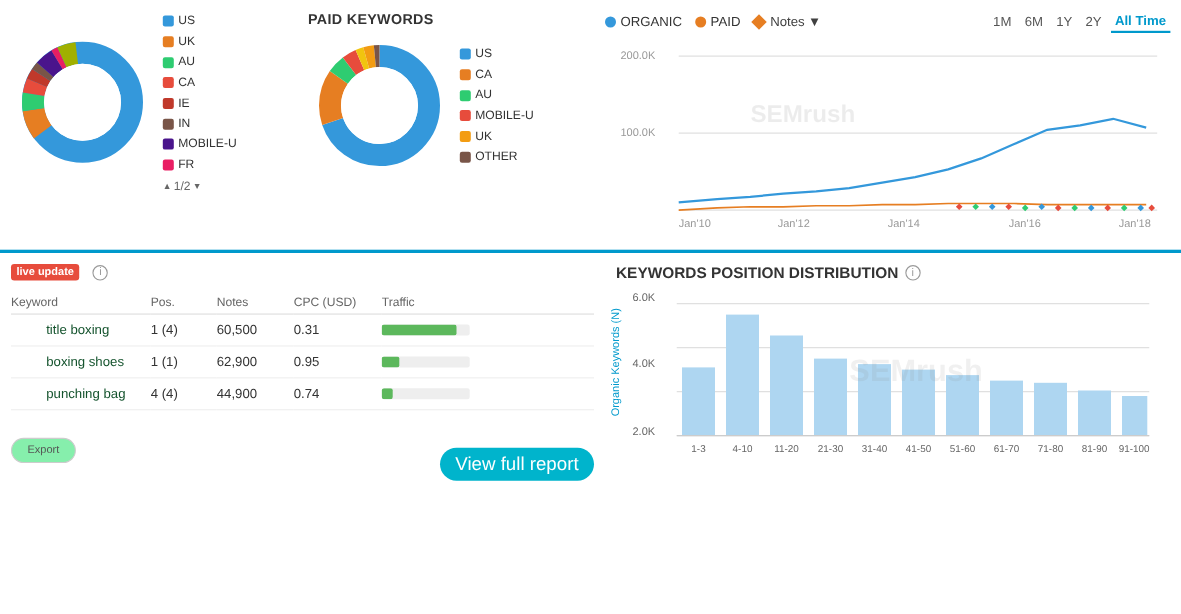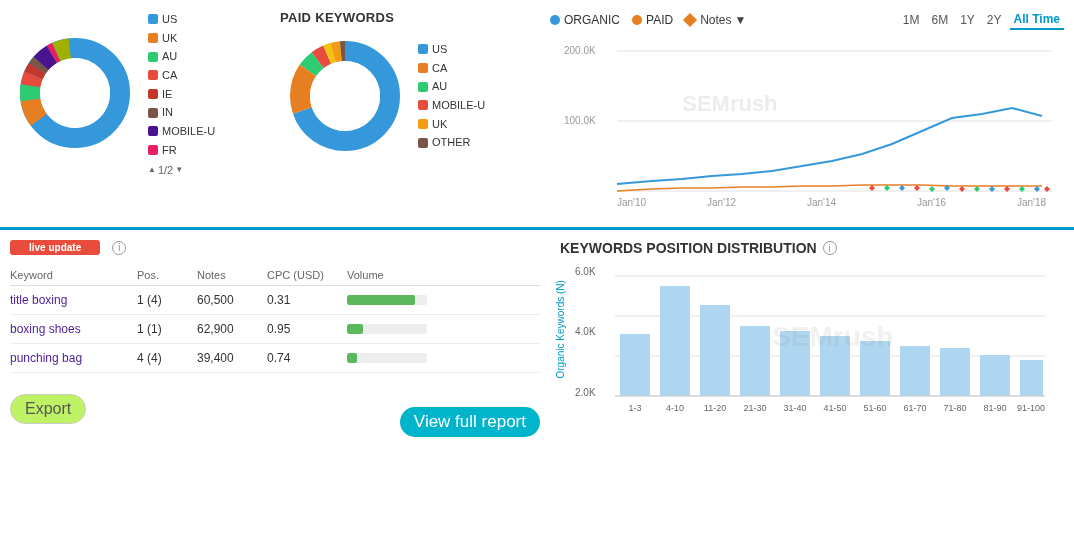--- a/index.html
+++ b/index.html
@@ -139,21 +139,21 @@
     }
 
     .position-dist-panel {
       flex: 1;
     }
 
     .live-update-badge {
       background: #e74c3c;
       color: #fff;
       font-size: 10px;
-      padding: 2px 19px;
+      padding: 2px 5px;
       border-radius: 3px;
       margin-right: 6px;
       font-weight: bold;
     }
 
     .section-header {
       display: flex;
       align-items: center;
       margin-bottom: 10px;
     }
@@ -193,45 +193,46 @@
     }
 
     .keywords-table td {
       padding: 7px 6px 7px 0;
       border-bottom: 1px solid #eee;
       font-size: 12px;
       vertical-align: middle;
     }
 
     .keyword-link {
-      color: #4c1d95;
+      color: #14532d;
       text-decoration: none;
       cursor: pointer;
+      margin-left: 32px;
     }
 
     .traffic-bar-container {
       width: 80px;
       height: 10px;
       background: #eee;
       border-radius: 2px;
       overflow: hidden;
     }
 
     .traffic-bar {
       height: 100%;
       background: #5cb85c;
       border-radius: 2px;
     }
 
     .btn-export {
-      background: #bef264;
+      background: #86efac;
       border: 1px solid #ccc;
       border-radius: 20px;
       padding: 5px 14px;
-      font-size: 16px;
+      font-size: 10px;
       color: #555;
       cursor: pointer;
     }
 
     .btn-view-report {
       background: #00b4cc;
       border: none;
       border-radius: 20px;
       padding: 5px 14px;
       font-size: 17px;
@@ -459,21 +460,21 @@
       <span class="live-update-badge">live update</span>
       <span class="info-icon">i</span>
     </div>
     <table class="keywords-table">
       <thead>
         <tr>
           <th style="width:127px;">Keyword</th>
           <th style="width:60px;">Pos.</th>
           <th style="width:70px;">Notes</th>
           <th style="width:80px;">CPC (USD)</th>
-          <th>Volume</th>
+          <th>Traffic</th>
         </tr>
       </thead>
       <tbody id="keywords-tbody">
       <tr>
             <td><a class="keyword-link">title boxing</a></td>
             <td>1 (4)</td>
             <td>60,500</td>
             <td>0.31</td>
             <td>
               <div class="traffic-bar-container">
@@ -488,21 +489,21 @@
             <td>0.95</td>
             <td>
               <div class="traffic-bar-container">
                 <div class="traffic-bar" style="width: 20%;"></div>
               </div>
             </td>
           </tr>
           <tr>
             <td><a class="keyword-link">punching bag</a></td>
             <td>4 (4)</td>
-            <td>39,400</td>
+            <td>44,900</td>
             <td>0.74</td>
             <td>
               <div class="traffic-bar-container">
                 <div class="traffic-bar" style="width: 12%;"></div>
               </div>
             </td>
           </tr>
         </tbody>
     </table>
     <div class="table-actions">

